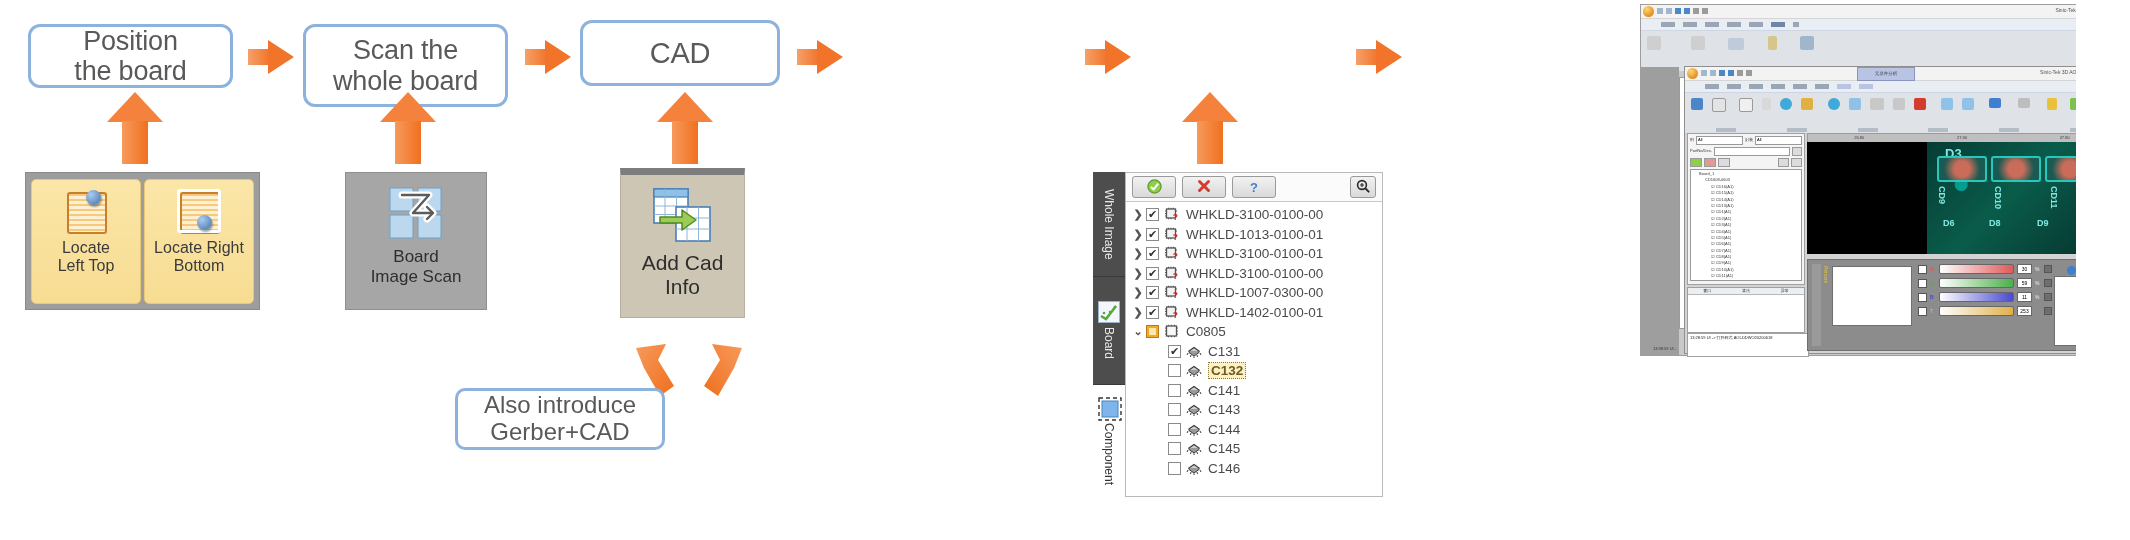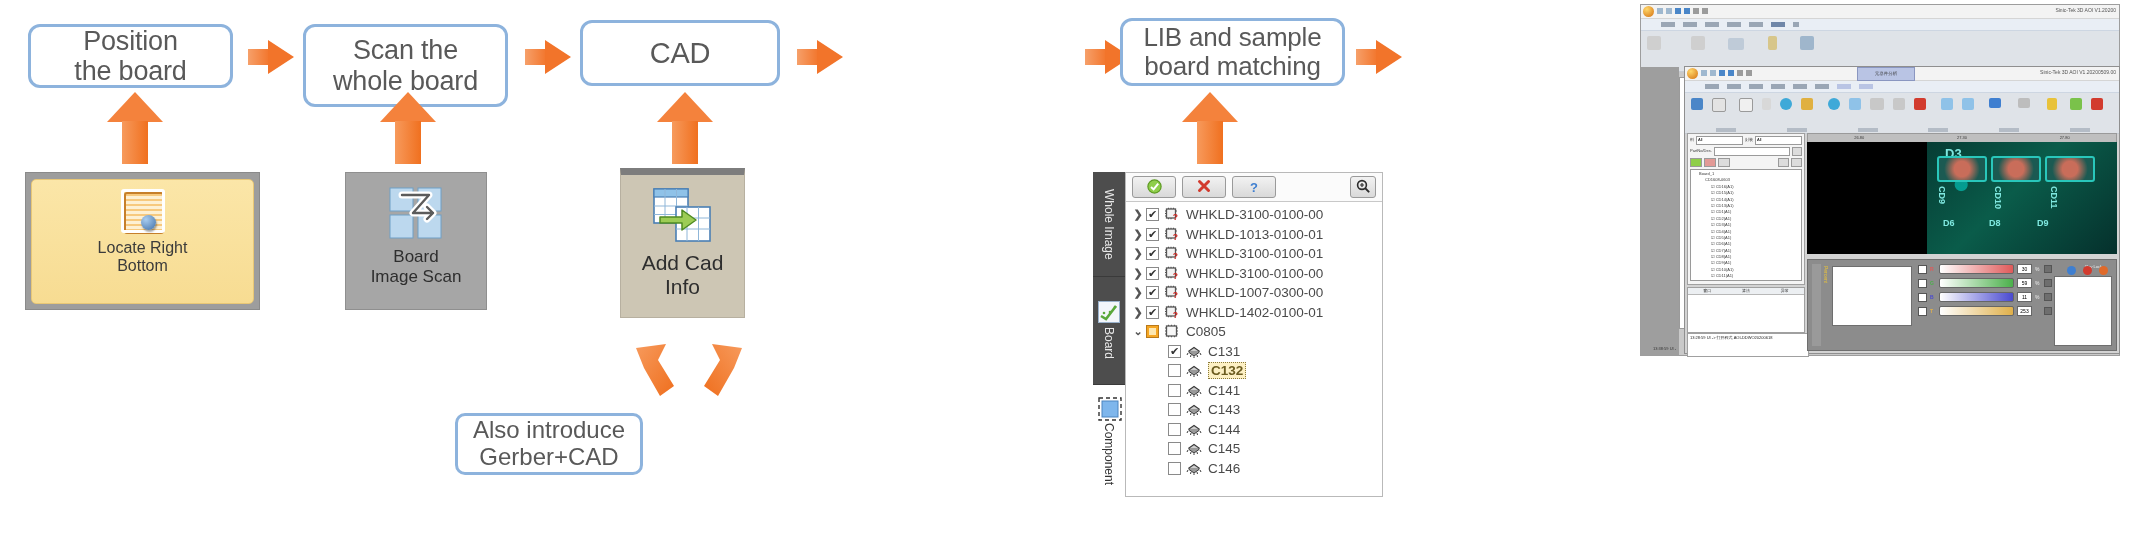--- a/index.html
+++ b/index.html
@@ -244,22 +244,20 @@
     <div class="tail"></div>
       <div class="head"></div>
   </div>
 
 
   <div class="arrow-right" style="left:1085px;top:40px;">
     <div class="tail"></div>
       <div class="head"></div>
   </div>
 
-  <div class="flow-box" style="left:1120px;top:18px;width:225px;height:68px;font-size:26px;">LIB and sample
-board matching</div>
 
   <div class="arrow-right" style="left:1356px;top:40px;">
     <div class="tail"></div>
       <div class="head"></div>
   </div>
 
 
   <div class="arrow-up" style="left:105px;top:92px;width:60px;height:72px;">
     <div class="head"></div>
     <div class="shaft" style="top:29px;width:26px;height:43px;"></div>
@@ -293,24 +291,32 @@
       <defs>
           <linearGradient id="gd2" x1="1" y1="0" x2="0" y2="1">
         <stop offset="0" stop-color="#f79a5c"></stop>
             <stop offset="1" stop-color="#ef6f1e"></stop>
           </linearGradient>
         </defs>
       <path d="M54 8 L24 4 L32 20 L16 46 L30 56 L46 28 Z" fill="url(#gd2)"></path>
     </svg>
   </div>
 
-  <div class="callout-box" style="left:455px;top:388px;width:188px;height:62px;font-size:24px;margin-top:25px;">Also introduce
+  <div class="callout-box" style="left:455px;top:388px;width:210px;height:62px;font-size:24px;">Also introduce
 Gerber+CAD</div>
 
   <div class="ribbon-group rg-locate" style="left:25px;top:172px;width:235px;height:138px;">
+    <div class="btn">
+      <div class="note-icon">
+        <div class="note-paper"></div>
+        <div class="pin" style="left:22px;top:1px;"></div>
+      </div>
+      <div style="white-space:pre-line;">Locate
+Left Top</div>
+    </div>
     <div class="btn">
       <div class="note-icon">
         <div class="note-paper"></div>
         <div class="note-frame"></div>
         <div class="pin" style="left:20px;top:26px;"></div>
       </div>
       <div style="white-space:pre-line;">Locate Right
 Bottom</div>
     </div>
   </div>
@@ -544,21 +550,21 @@
                 <path d="M3 7 L8 3.5 L13 7 L8 10.5 Z" fill="#cfcfcf" stroke="#3a3a3a" stroke-width="1.1"></path>
                 <path d="M3 7 L3 8.5 L8 12 L13 8.5 L13 7" fill="#9a9a9a" stroke="#3a3a3a" stroke-width="1"></path>
                 <path d="M2 9 L1 11 M5 11 L4.5 13 M8 12.4 V14 M11 11 L11.5 13 M14 9 L15 11" stroke="#3a3a3a" stroke-width="1"></path>
               </svg></span>
             <span class="tlabel">C146</span>
           </div>
         </div>
     </div>
   </div>
 
-  <div class="app-shot blurwrap" style="left:1640px;top:4px;width:480px;height:365px;">
+  <div class="app-shot blurwrap" style="left:1640px;top:4px;width:436px;height:365px;">
 
     <div class="app-win" style="left:0;top:0;width:480px;height:352px;background:#c9c9c9;border:1px solid #9d9d9d;">
       <div class="w-title">
         <div class="brand"></div>
         <div class="qat">
           <i></i>
             <i></i>
             <i style="background:#4a86c8"></i>
             <i style="background:#4a86c8"></i>
             <i style="background:#9b9b9b"></i>

